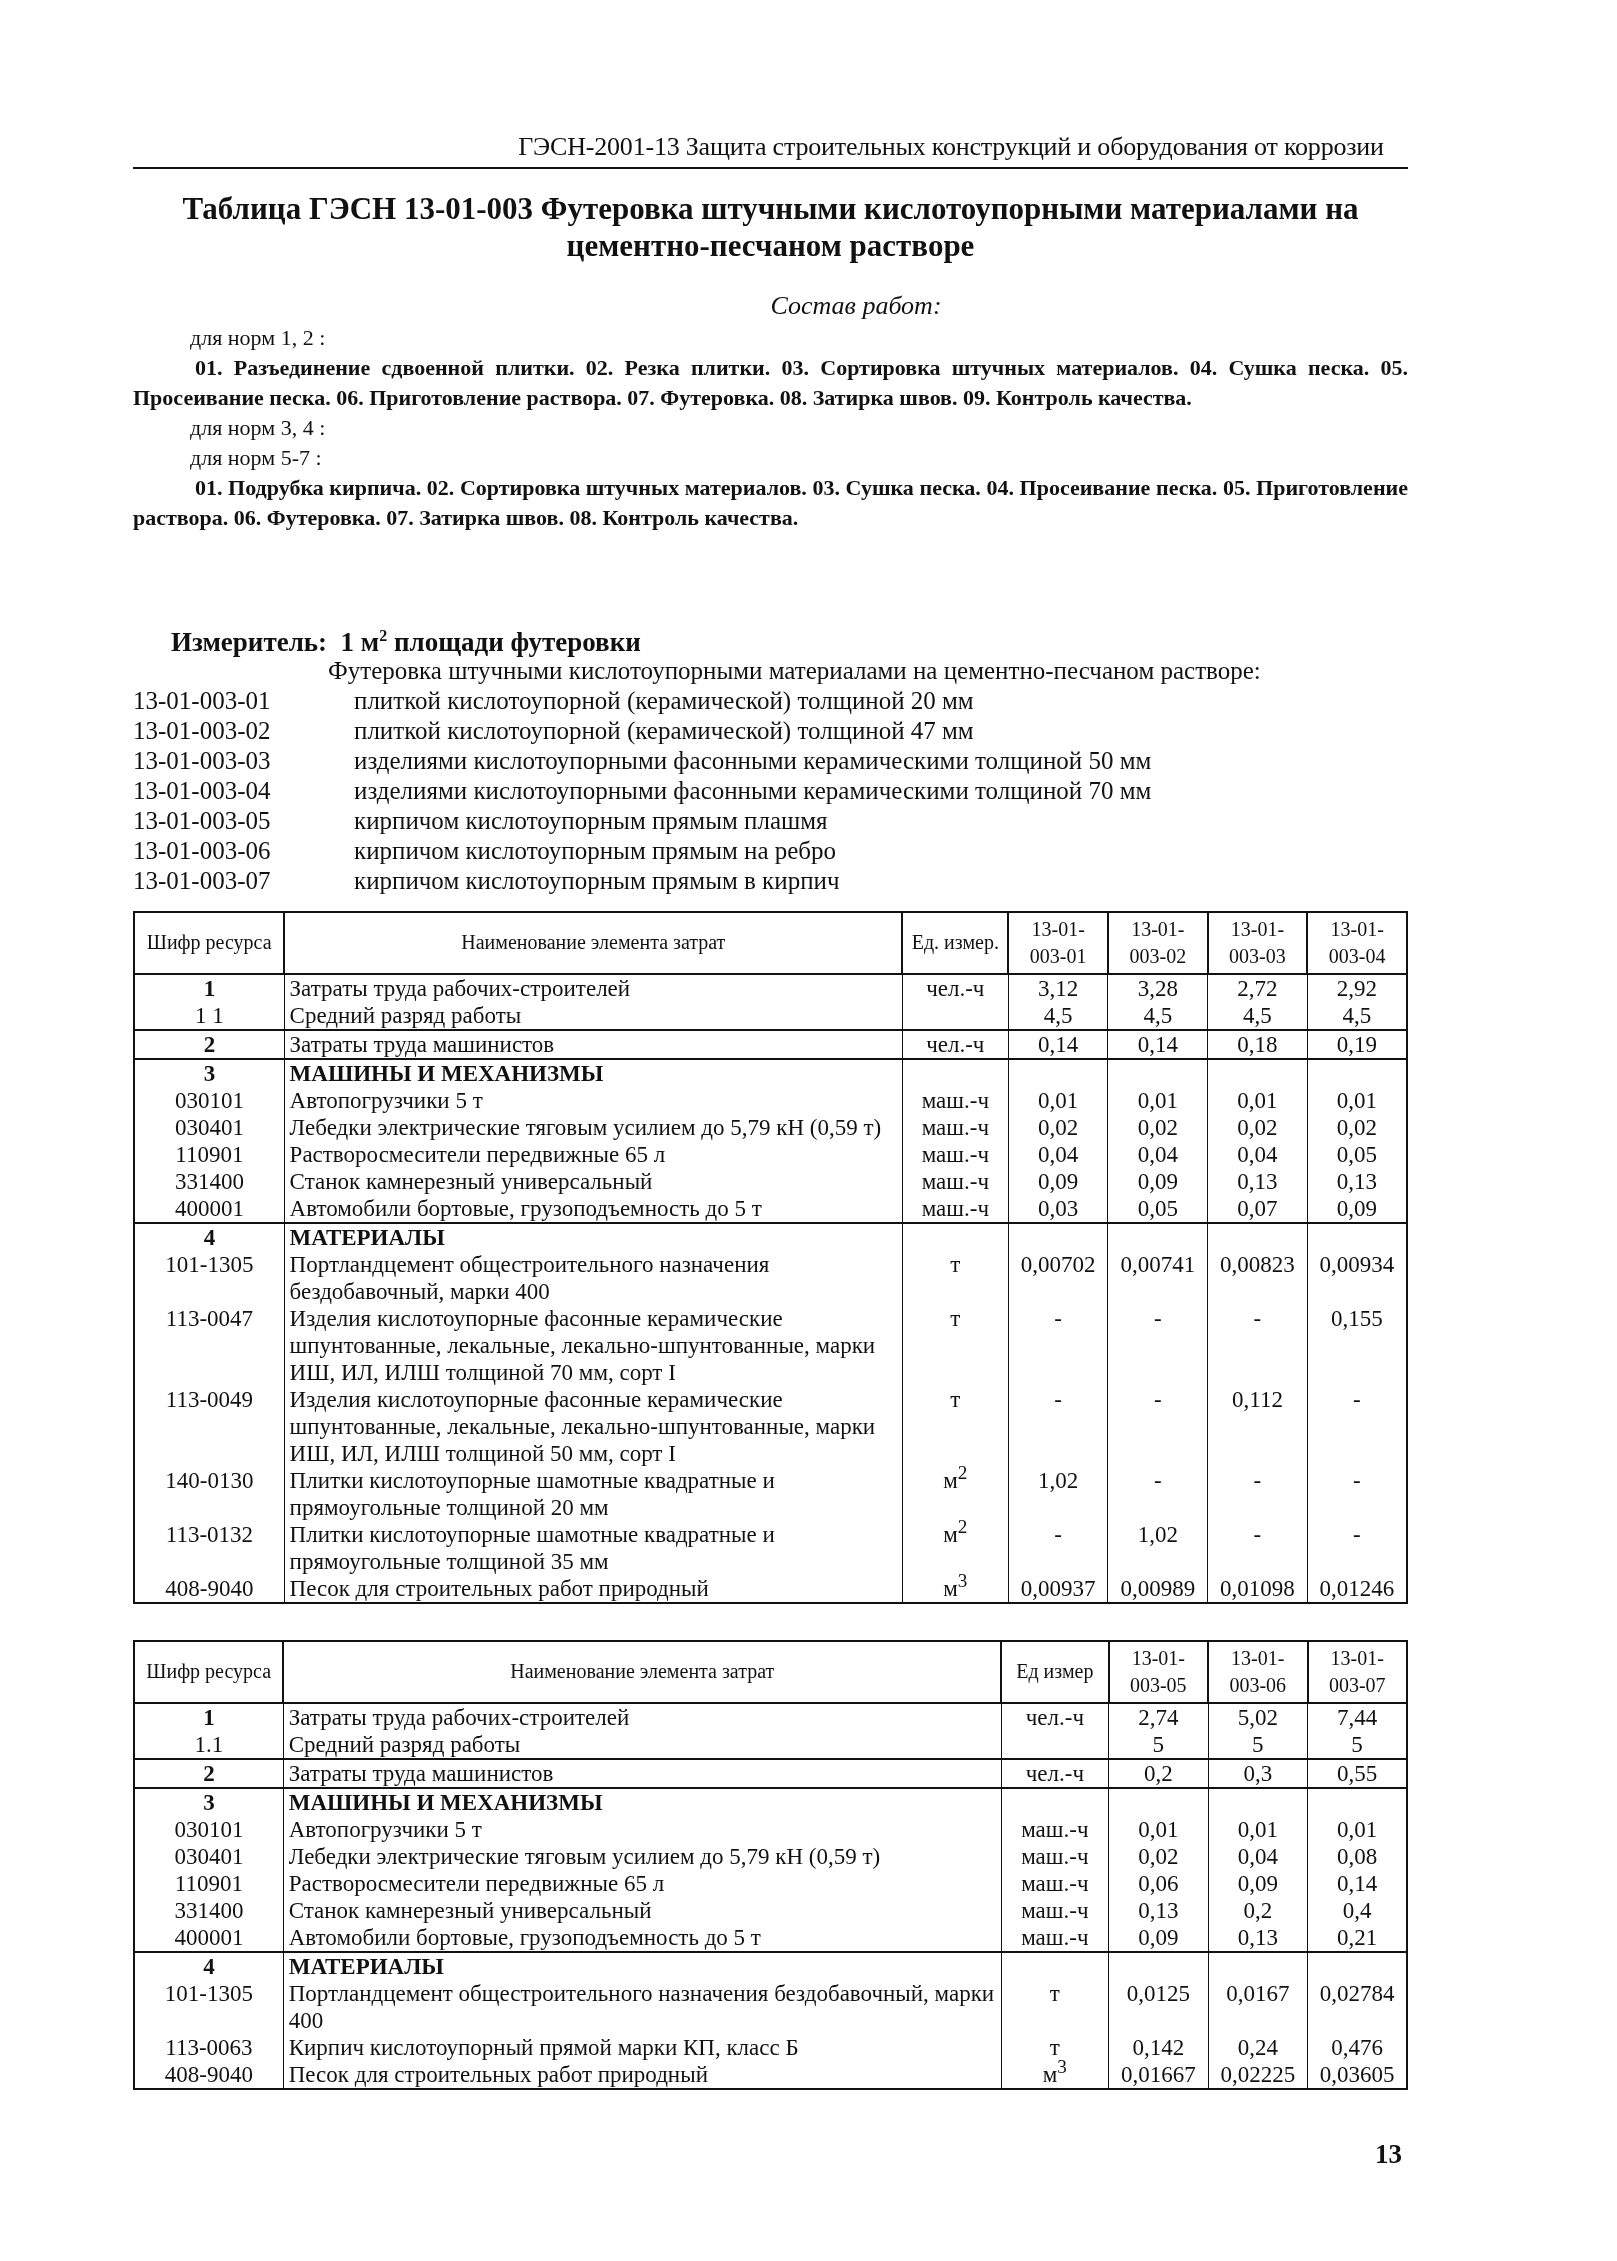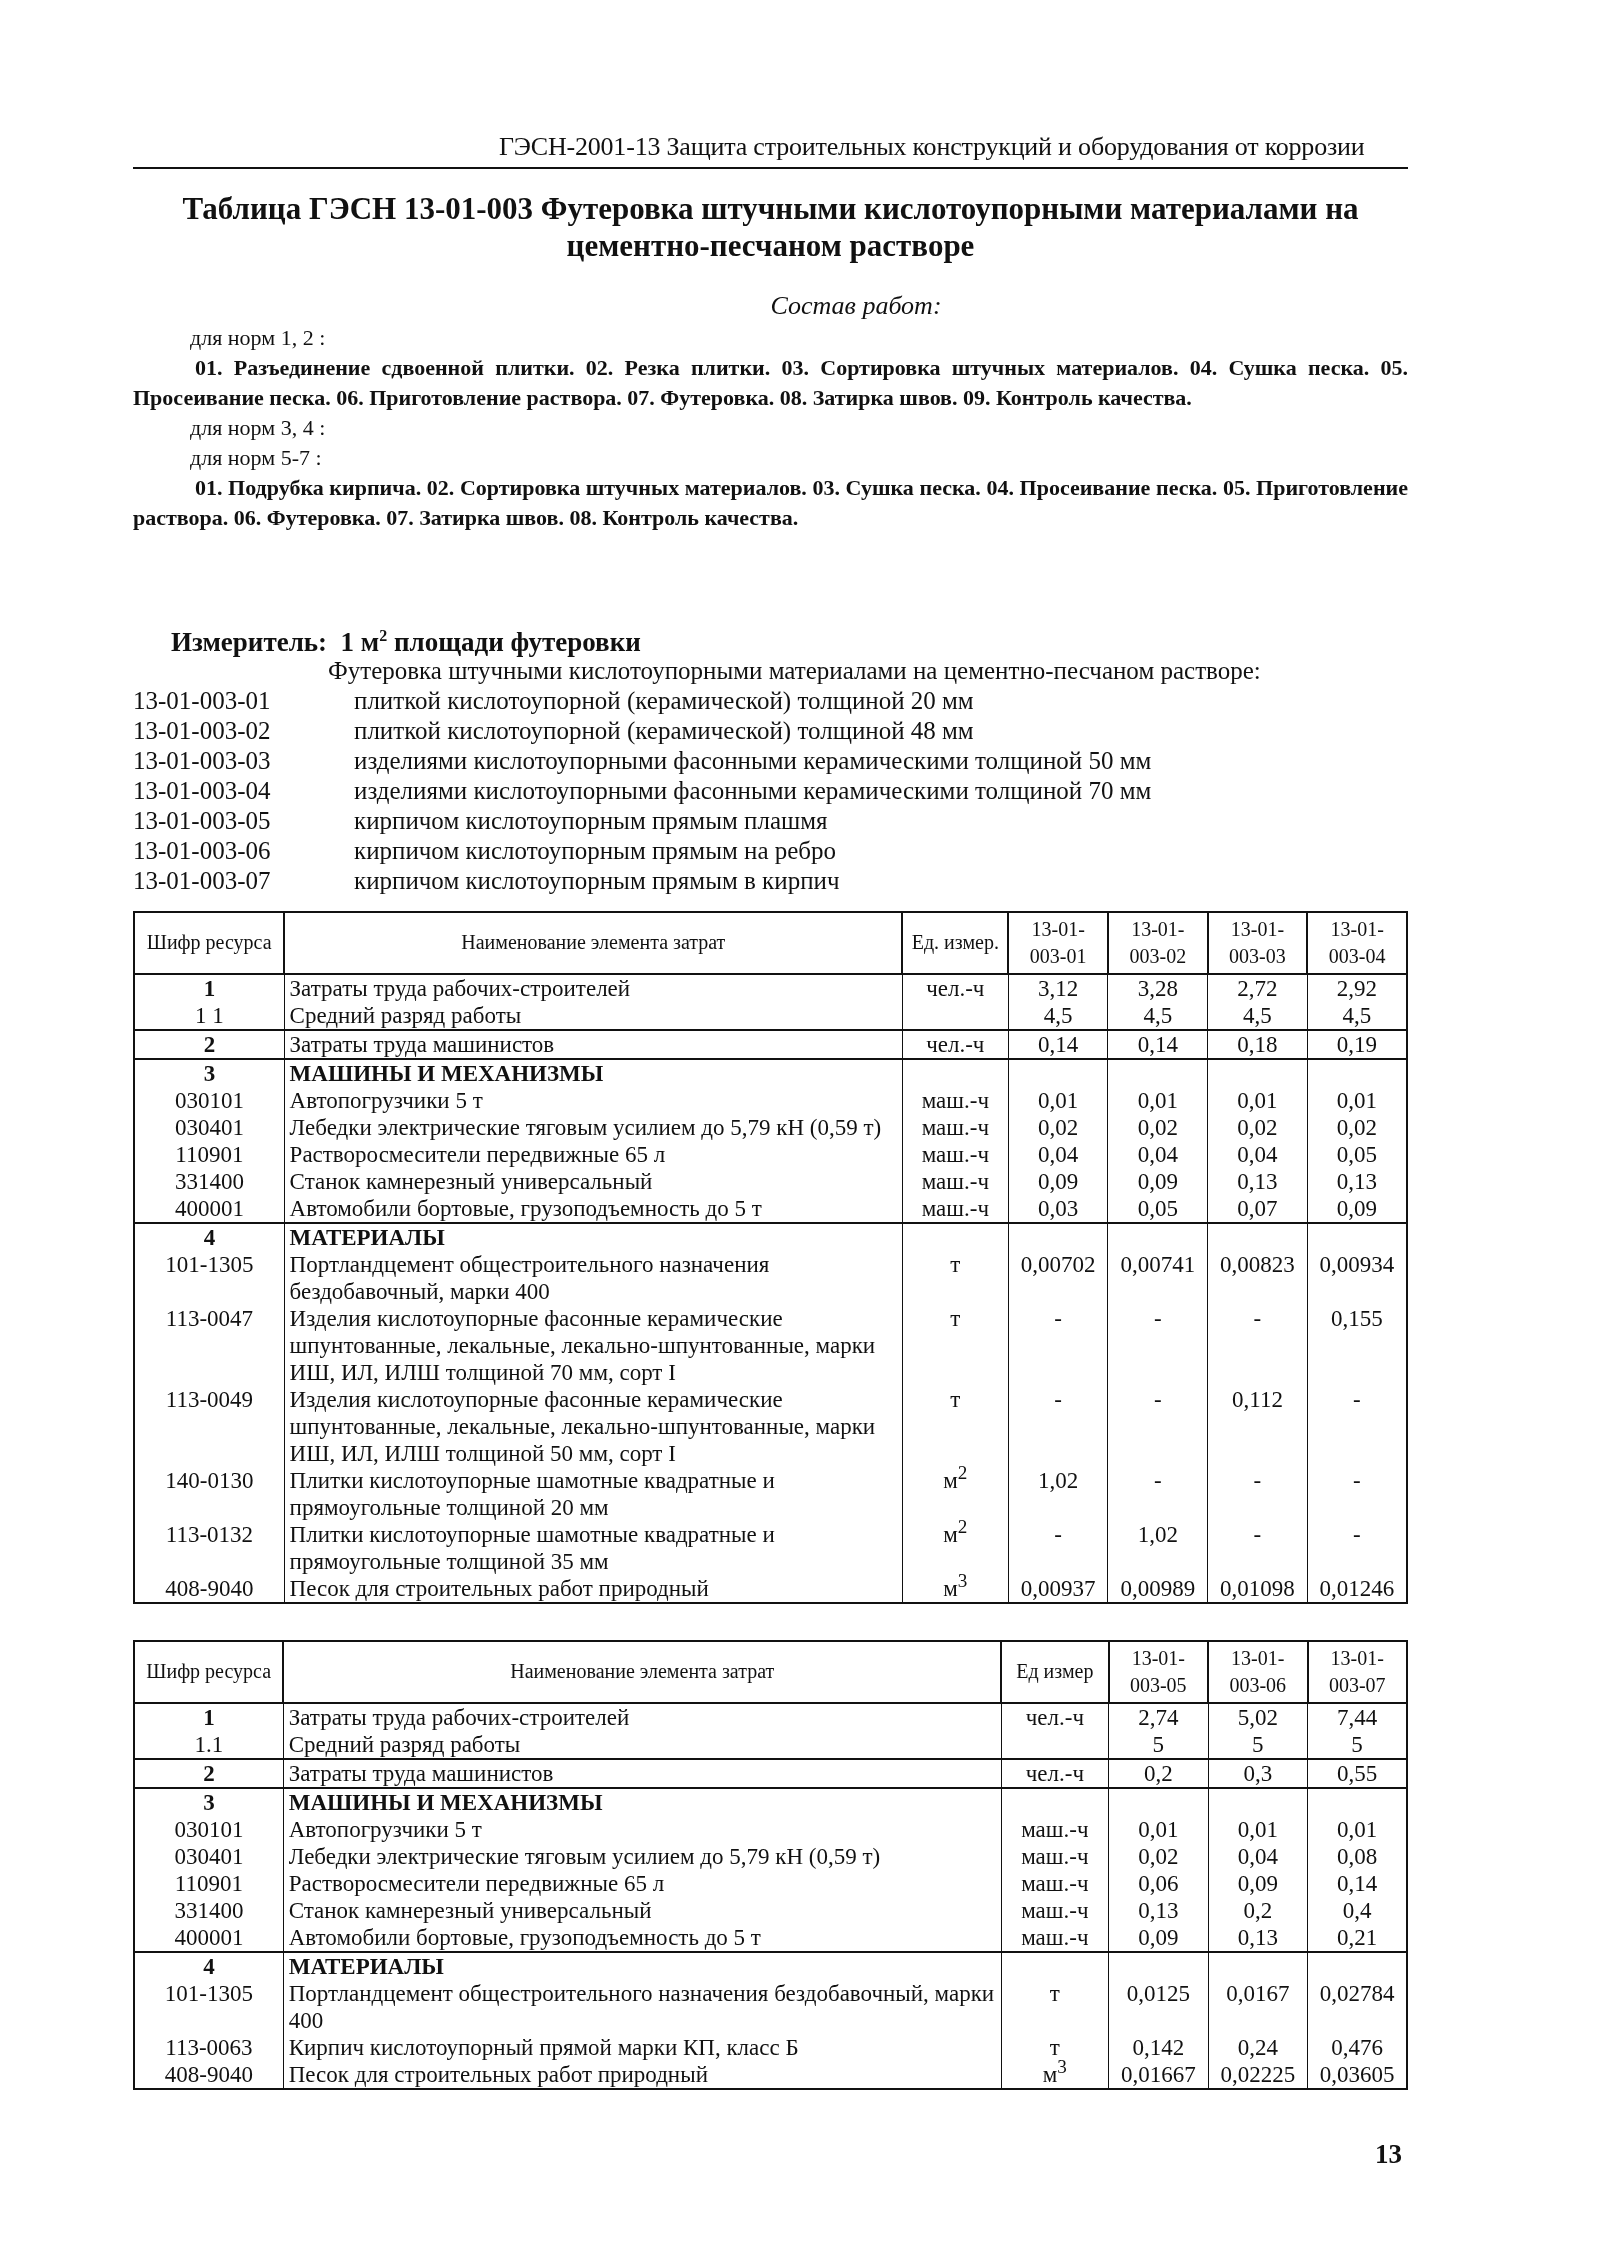--- a/index.html
+++ b/index.html
@@ -2,21 +2,21 @@
 <html style="font-size:7.6px"><head>
 <meta charset="utf-8">
 <style>
   html, body { margin: 0; padding: 0; background: #ffffff; }
   body {
     width: 1617px; height: 2261px; position: relative; overflow: hidden;
     font-family: "Liberation Serif", "DejaVu Serif", serif; color: #111;
   }
   .running-header {
     position: absolute; left: 499px; top: 132px; width: 904px;
-    font-size: 26px; text-align: left; white-space: nowrap;
+    font-size: 26px; text-align: center; white-space: nowrap;
     letter-spacing: -0.2px;
   }
   .header-rule {
     position: absolute; left: 133px; top: 167px; width: 1275px; height: 2.4px;
     background: #111;
   }
   .table-title {
     position: absolute; left: 133px; top: 190px; width: 1275px;
     font-size: 31px; font-weight: bold; line-height: 37px; text-align: center;
   }
@@ -93,21 +93,21 @@
 
 <div class="variants-caption">Футеровка штучными кислотоупорными материалами на цементно-песчаном растворе:</div>
 
 <div class="variants" id="variants">
     <div class="variant-row">
       <span class="variant-code">13-01-003-01</span>
       <span>плиткой кислотоупорной (керамической) толщиной 20 мм</span>
     </div>
     <div class="variant-row">
       <span class="variant-code">13-01-003-02</span>
-      <span>плиткой кислотоупорной (керамической) толщиной 48 мм</span>
+      <span>плиткой кислотоупорной (керамической) толщиной 47 мм</span>
     </div>
     <div class="variant-row">
       <span class="variant-code">13-01-003-03</span>
       <span>изделиями кислотоупорными фасонными керамическими толщиной 50 мм</span>
     </div>
     <div class="variant-row">
       <span class="variant-code">13-01-003-04</span>
       <span>изделиями кислотоупорными фасонными керамическими толщиной 70 мм</span>
     </div>
     <div class="variant-row">

